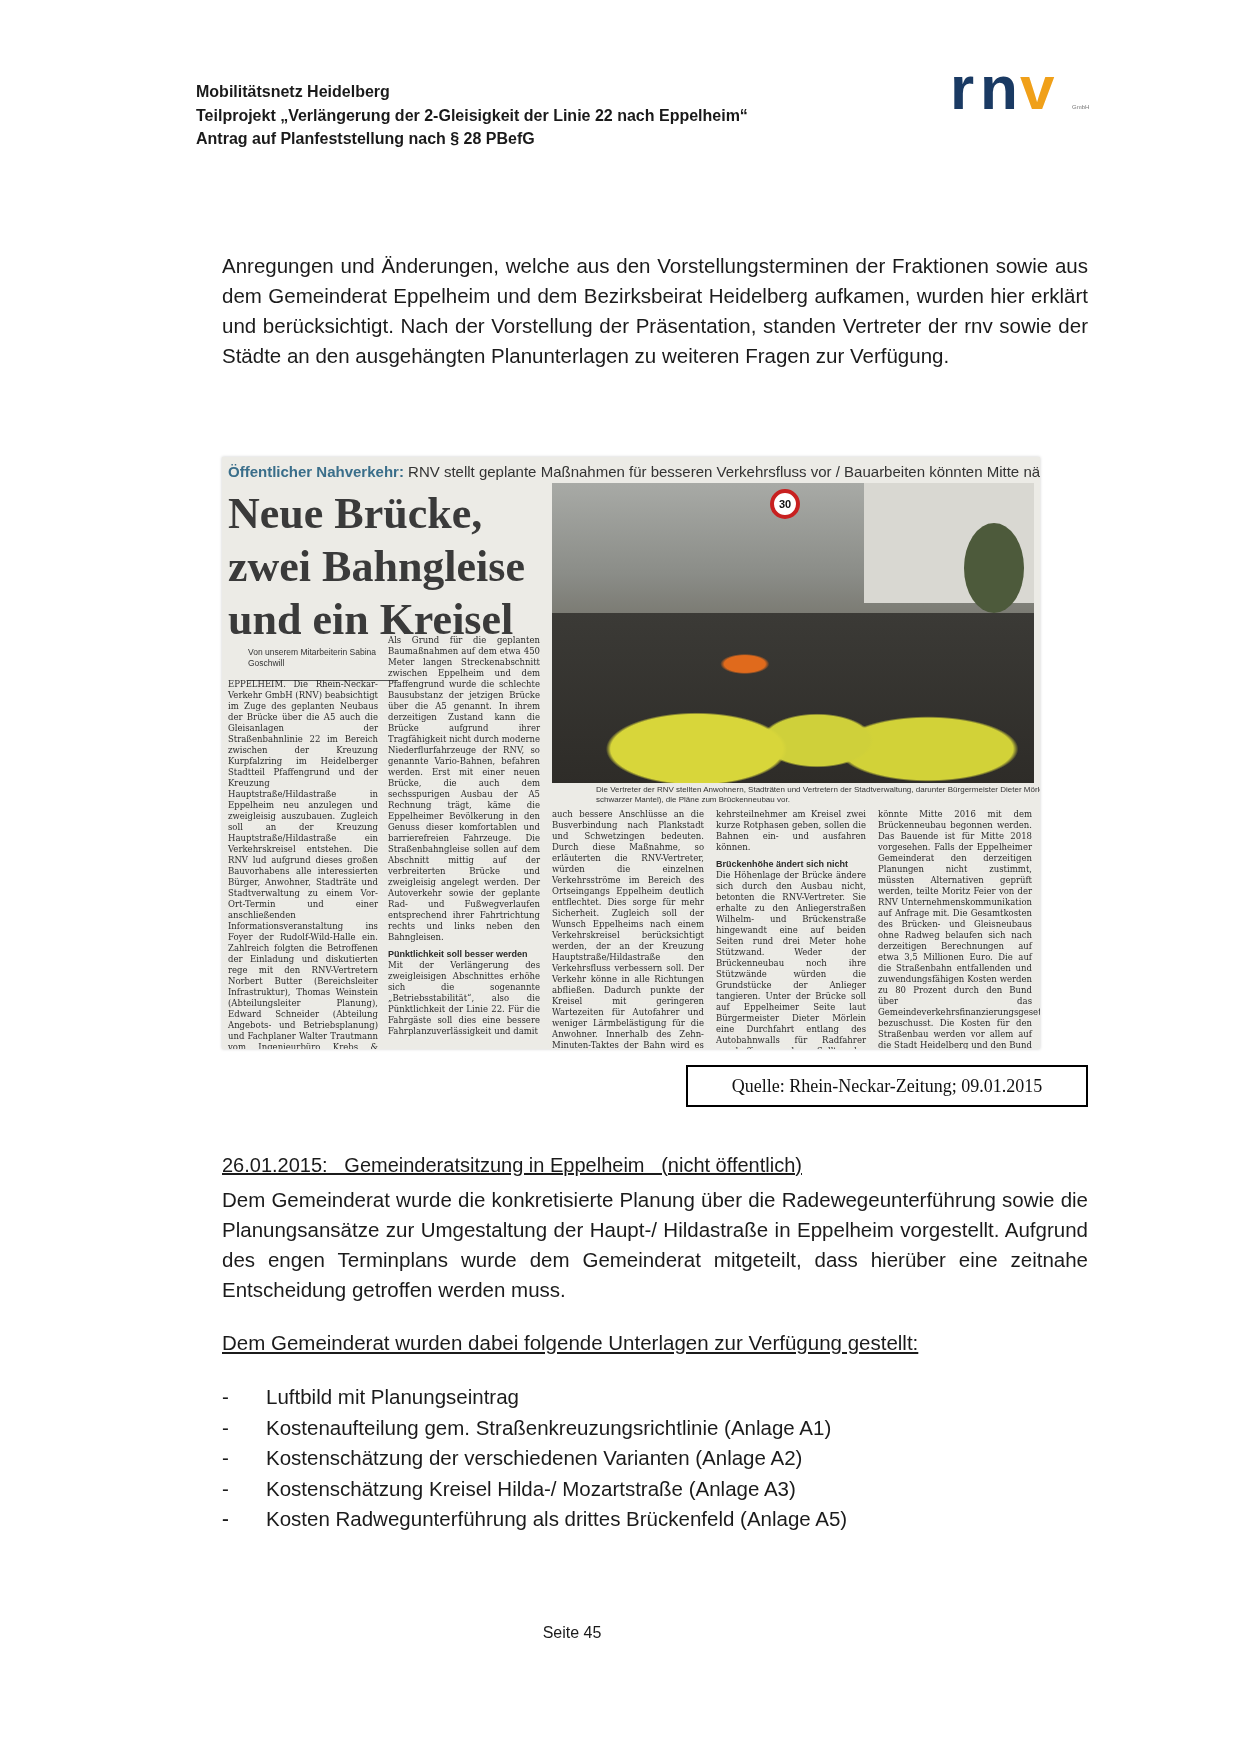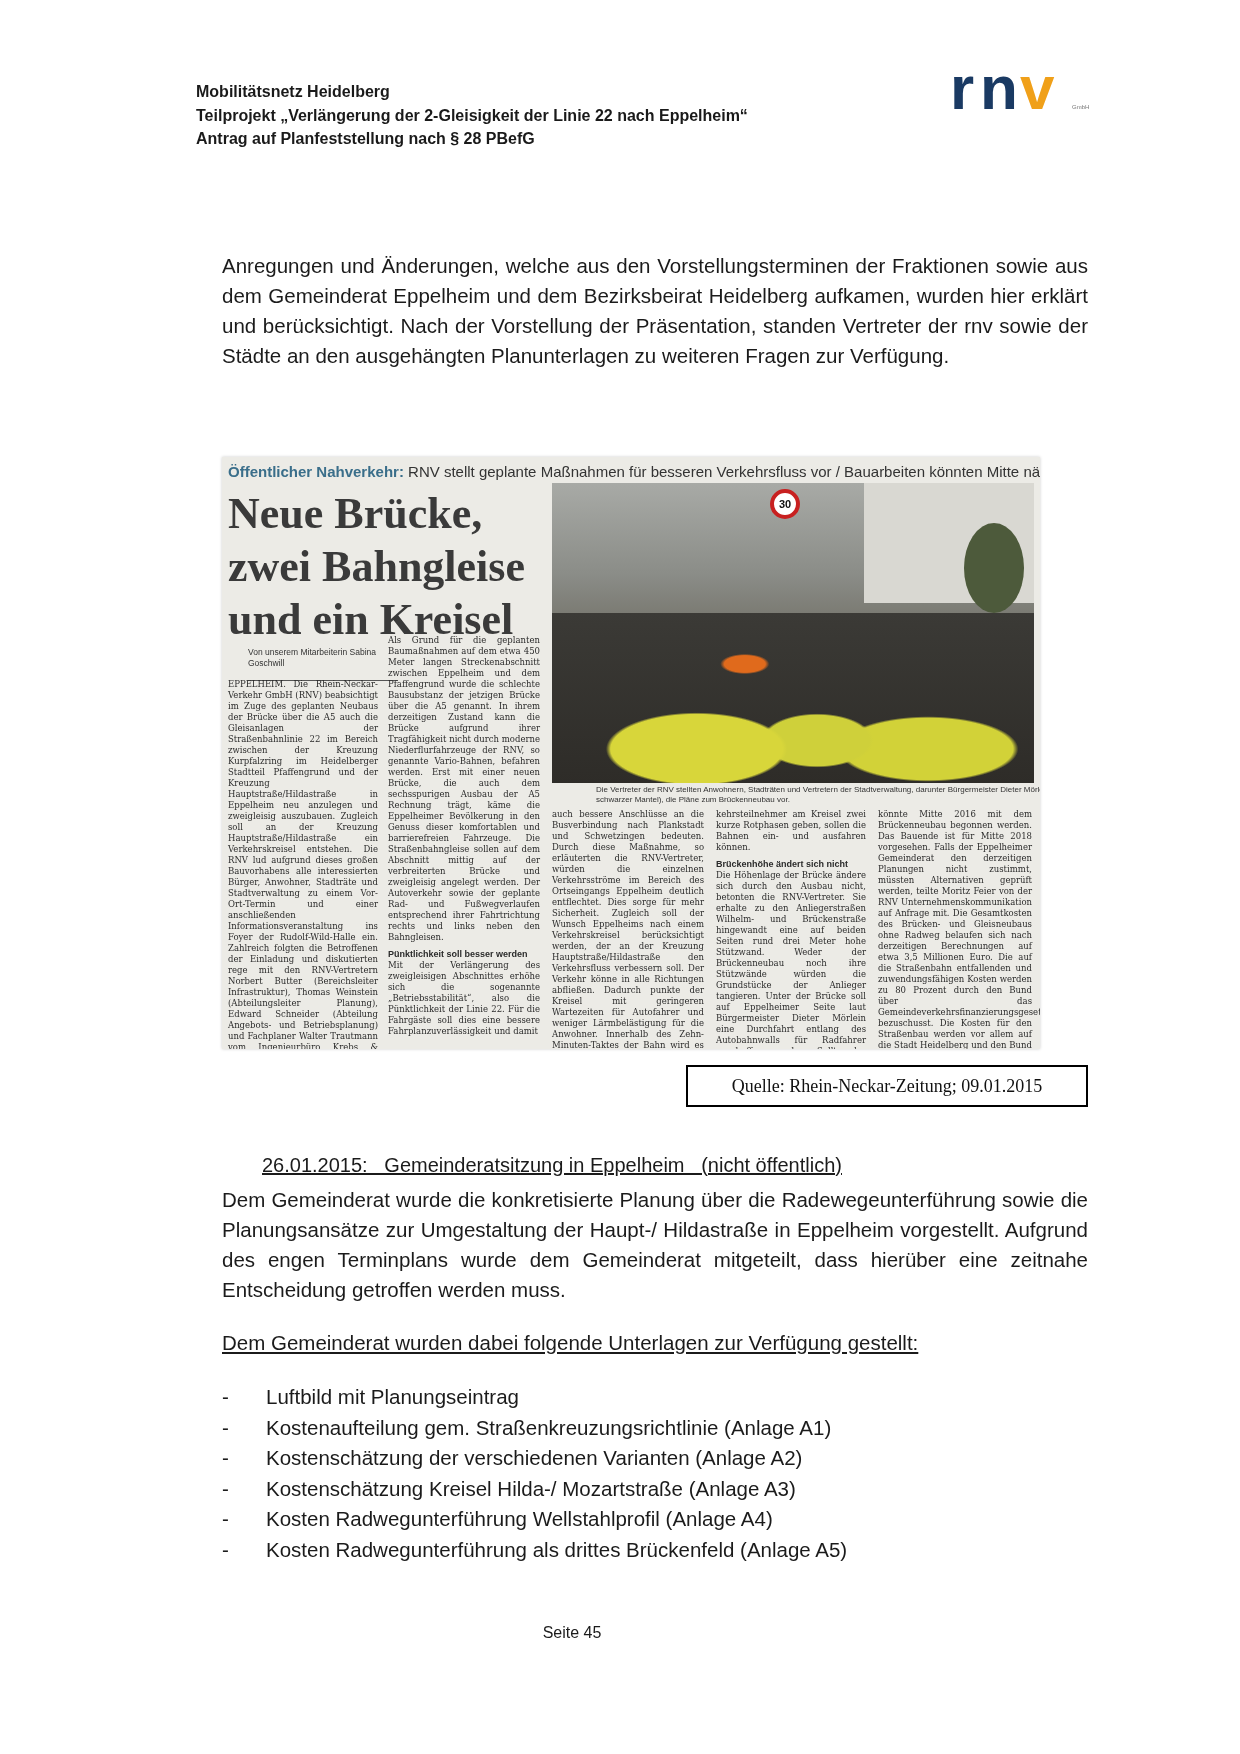--- a/index.html
+++ b/index.html
@@ -20,21 +20,21 @@
   .photo { position:absolute; left:330px; top:26px; width:482px; height:300px; background:linear-gradient(180deg,#a8aaa6 0%,#8b8d88 30%,#6e6c62 55%,#5a5446 100%); overflow:hidden; }
   .photo .house { position:absolute; right:0; top:0; width:170px; height:120px; background:#d9d8d2; }
   .photo .tree { position:absolute; right:10px; top:40px; width:60px; height:90px; background:#4d5a3b; border-radius:50%; }
   .photo .sign { position:absolute; left:218px; top:6px; width:22px; height:22px; border-radius:50%; background:#fff; border:4px solid #c82020; font-family:"Liberation Sans", sans-serif; font-size:11px; font-weight:bold; text-align:center; line-height:22px; color:#111; }
   .photo .crowd { position:absolute; left:0; bottom:0; width:100%; height:170px; background:radial-gradient(ellipse at 30% 80%, #d8d63a 0 18%, transparent 19%), radial-gradient(ellipse at 55% 75%, #cfd03a 0 14%, transparent 15%), radial-gradient(ellipse at 78% 80%, #d2d238 0 16%, transparent 17%), radial-gradient(ellipse at 40% 30%, #e06a1c 0 5%, transparent 6%), linear-gradient(180deg,#3b3a36,#2e2c28); }
   .caption { position:absolute; left:330px; top:328px; width:482px; font-family:"Liberation Sans", sans-serif; font-size:8px; line-height:10px; color:#333;margin-left:44px; }
   .byline { position:absolute; left:6px; top:190px; width:150px; font-family:"Liberation Sans", sans-serif; font-size:8.5px; line-height:11px; color:#333; border-bottom:1px solid #555; padding-bottom:11px;margin-left:20px; }
   .col { position:absolute; font-size:8.5px; line-height:11px; color:#2b2b2b; text-align:justify; }
   .col .sub { font-family:"Liberation Sans", sans-serif; font-weight:bold; font-size:9px; display:block; margin-top:6px; }
   .source { position:absolute; left:686px; top:1065px; width:398px; height:38px; border:2px solid #000; font-family:"Liberation Serif", serif; font-size:18px; line-height:38px; text-align:center; color:#111; }
-  .section-head { position:absolute; left:222px; top:1152px; font-size:20px; line-height:26px; text-decoration:underline; color:#1b1b1b; white-space:pre;margin-left:40px; }
+  .section-head { position:absolute; left:222px; top:1152px; font-size:20px; line-height:26px; text-decoration:underline; color:#1b1b1b; white-space:pre; }
   .p2 { top:1185px; }
   .p3 { top:1328px;text-decoration:underline; }
   .list { position:absolute; left:222px; top:1382px; margin:0; padding:0; list-style:none; font-size:20.5px; line-height:30.5px; color:#1b1b1b; }
   .list li { position:relative; padding-left:44px; }
   .list li .dash { position:absolute; left:0; top:0; }
   .footer { position:absolute; left:0; width:1144px; top:1624px; text-align:center; font-size:16px; color:#1b1b1b; }
 </style>
 </head>
 <body>
 
@@ -87,17 +87,17 @@
 
 <div class="section-head">26.01.2015:   Gemeinderatsitzung in Eppelheim   (nicht öffentlich)</div>
 <p class="para p2" style="margin:0;">Dem Gemeinderat wurde die konkretisierte Planung über die Radewegeunterführung sowie die Planungsansätze zur Umgestaltung der Haupt-/ Hildastraße in Eppelheim vorgestellt. Aufgrund des engen Terminplans wurde dem Gemeinderat mitgeteilt, dass hierüber eine zeitnahe Entscheidung getroffen werden muss.</p>
 <p class="para p3" style="margin:0;">Dem Gemeinderat wurden dabei folgende Unterlagen zur Verfügung gestellt:</p>
 
 <ul class="list">
   <li><span class="dash">-</span><span>Luftbild mit Planungseintrag</span></li>
   <li><span class="dash">-</span><span>Kostenaufteilung gem. Straßenkreuzungsrichtlinie (Anlage A1)</span></li>
   <li><span class="dash">-</span><span>Kostenschätzung der verschiedenen Varianten (Anlage A2)</span></li>
   <li><span class="dash">-</span><span>Kostenschätzung Kreisel Hilda-/ Mozartstraße (Anlage A3)</span></li>
-  <li><span class="dash">-</span><span>Kosten Radwegunterführung Wellstahlprofil (Anlage A4)</span></li>
+  <li><span class="dash">-</span></li>
   <li><span class="dash">-</span><span>Kosten Radwegunterführung als drittes Brückenfeld (Anlage A5)</span></li>
 </ul>
 
 <div class="footer">Seite 45</div>
 
 </body></html>

